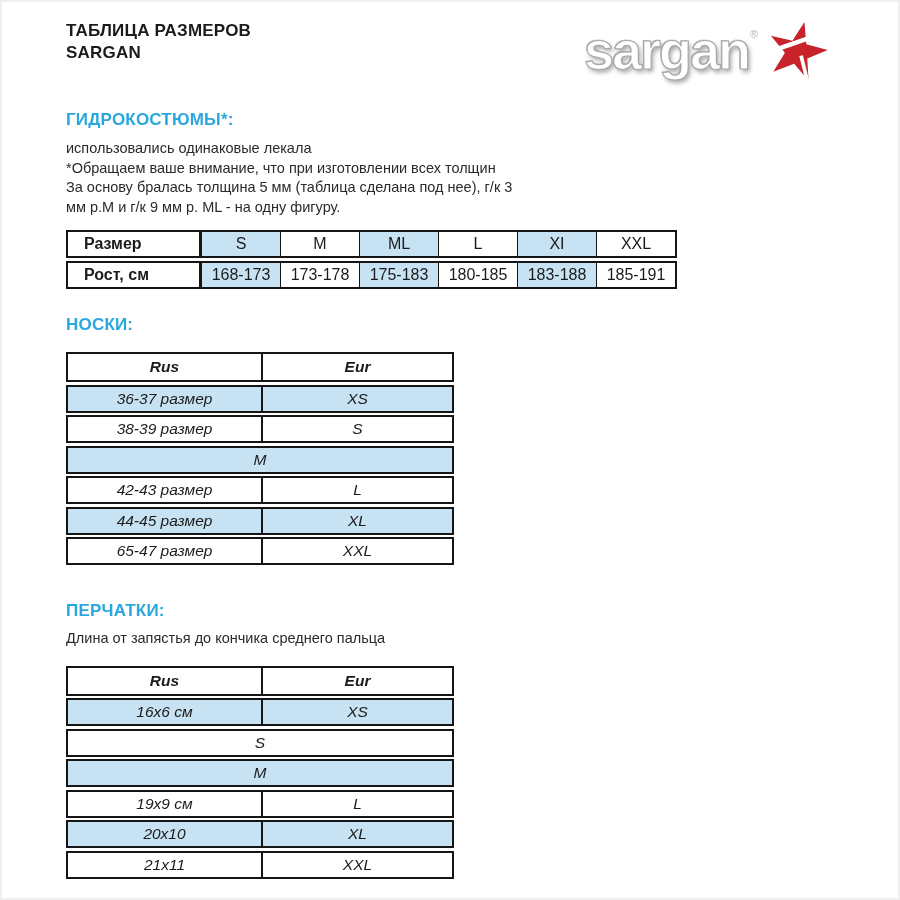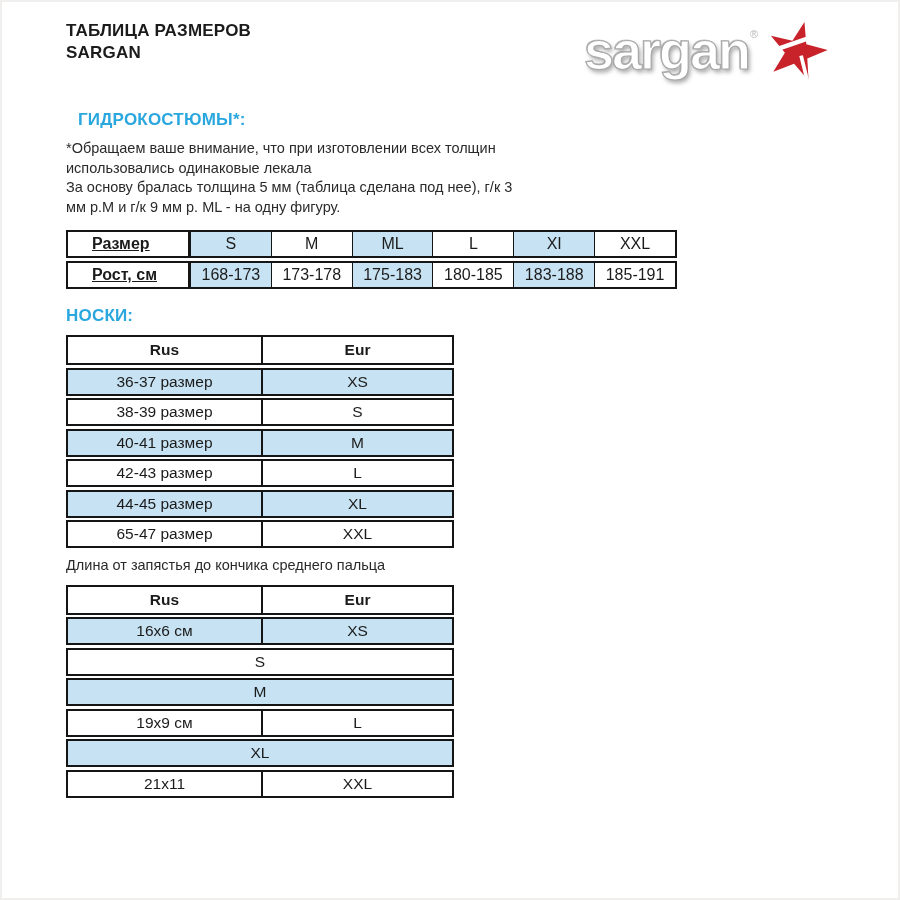--- a/index.html
+++ b/index.html
@@ -27,45 +27,45 @@
     font-size:54px;font-weight:bold;letter-spacing:-2px;line-height:48px;
     color:#ffffff;
     -webkit-text-stroke:1.2px #a8a8a8;
     text-shadow:2px 3px 4px rgba(60,60,60,.45), -1px -1px 0 #c9c9c9;
   }
   .reg{font-size:11px;color:#b5b5b5;margin:2px 2px 0 1px;}
   .star{margin:-8px 0 0 4px;}
 
   
   .sec-h{color:var(--accent);font-size:17px;font-weight:bold;letter-spacing:.2px;}
-  .h-wetsuits{margin-top:46px;margin-left:12px;}
-  .h-socks{margin-top:17px;}
+  .h-wetsuits{margin-top:46px;}
+  .h-socks{margin-top:26px;}
   .h-gloves{margin-top:36px;}
   .note{font-size:14.5px;line-height:19.5px;color:#2a2a2a;margin-top:9px;}
   .note-gloves{margin-top:8px;}
 
   
   .t1{margin-top:13px;}
   .t1row{
     display:flex;width:611px;box-sizing:border-box;
     border:2px solid var(--border);margin-bottom:3px;
     height:28px;font-size:16px;
   }
   .t1row .lbl{
-    width:123px;box-sizing:border-box;border-right:3px solid var(--border);
-    font-weight:bold;display:flex;align-items:center;padding-left:24px;background:#fff;text-decoration:underline;
+    width:134px;box-sizing:border-box;border-right:3px solid var(--border);
+    font-weight:bold;display:flex;align-items:center;padding-left:16px;background:#fff;
   }
   .t1row .cel{
     flex:1;display:flex;align-items:center;justify-content:center;box-sizing:border-box;
   }
   .t1row .cel + .cel{border-left:1.5px solid var(--border);}
   .blue{background:var(--blue);}
 
   
-  .t2{margin-top:9px;}
+  .t2{margin-top:17px;font-style:italic;}
   .t2row{
     display:flex;width:388px;box-sizing:border-box;
     border:2px solid var(--border);margin-bottom:2.5px;
     height:28px;font-size:15.5px;
   }
   .t2row.hdr{height:30px;font-weight:bold;}
   .t2row .c1{
     width:195px;box-sizing:border-box;border-right:2px solid var(--border);
     display:flex;align-items:center;justify-content:center;
   }
@@ -88,22 +88,22 @@
       <g transform="rotate(14 30 30)">
         <polygon points="30,2 36.5,21.1 56.6,21.4 40.5,33.4 46.5,52.7 30,41 13.5,52.7 19.5,33.4 3.4,21.4 23.5,21.1" fill="#c8232b"></polygon>
         <rect x="-8" y="19.5" width="76" height="4.2" fill="#ffffff" transform="rotate(-33 30 30)"></rect>
         <rect x="26" y="40" width="26" height="3.4" fill="#ffffff" transform="rotate(62 38 44)"></rect>
       </g>
     </svg>
   </div>
 
   <div class="sec-h h-wetsuits">ГИДРОКОСТЮМЫ*:</div>
   <div class="note">
+    <div>использовались одинаковые лекала</div>
     <div>*Обращаем ваше внимание, что при изготовлении всех толщин</div>
-    <div>использовались одинаковые лекала</div>
     <div>За основу бралась толщина 5 мм (таблица сделана под нее), г/к 3</div>
     <div>мм р.М и г/к 9 мм р. ML - на одну фигуру.</div>
   </div>
   <div class="t1" id="wetsuits-table">
       <div class="t1row">
         <div class="lbl">Размер</div>
         <div class="cel blue">S</div>
         <div class="cel">M</div>
         <div class="cel blue">ML</div>
         <div class="cel">L</div>
@@ -129,37 +129,37 @@
       </div>
       <div class="t2row blue">
         <div class="c1">36-37 размер</div>
         <div class="c2">XS</div>
       </div>
       <div class="t2row">
         <div class="c1">38-39 размер</div>
         <div class="c2">S</div>
       </div>
       <div class="t2row blue">
-        <div class="c1">40-41 размер</div>
         <div class="c2">M</div>
       </div>
       <div class="t2row">
         <div class="c1">42-43 размер</div>
         <div class="c2">L</div>
       </div>
       <div class="t2row blue">
         <div class="c1">44-45 размер</div>
         <div class="c2">XL</div>
       </div>
       <div class="t2row">
         <div class="c1">65-47 размер</div>
         <div class="c2">XXL</div>
       </div>
     </div>
 
+  <div class="sec-h h-gloves">ПЕРЧАТКИ:</div>
   <div class="note note-gloves">Длина от запястья до кончика среднего пальца</div>
   <div class="t2" id="gloves-table">
       <div class="t2row hdr">
         <div class="c1">Rus</div>
         <div class="c2">Eur</div>
       </div>
       <div class="t2row blue">
         <div class="c1">16x6 см</div>
         <div class="c2">XS</div>
       </div>
@@ -167,20 +167,21 @@
         <div class="c2">S</div>
       </div>
       <div class="t2row blue">
         <div class="c2">M</div>
       </div>
       <div class="t2row">
         <div class="c1">19x9 см</div>
         <div class="c2">L</div>
       </div>
       <div class="t2row blue">
+        <div class="c1">20x10</div>
         <div class="c2">XL</div>
       </div>
       <div class="t2row">
         <div class="c1">21x11</div>
         <div class="c2">XXL</div>
       </div>
     </div>
 
 </div>
 

